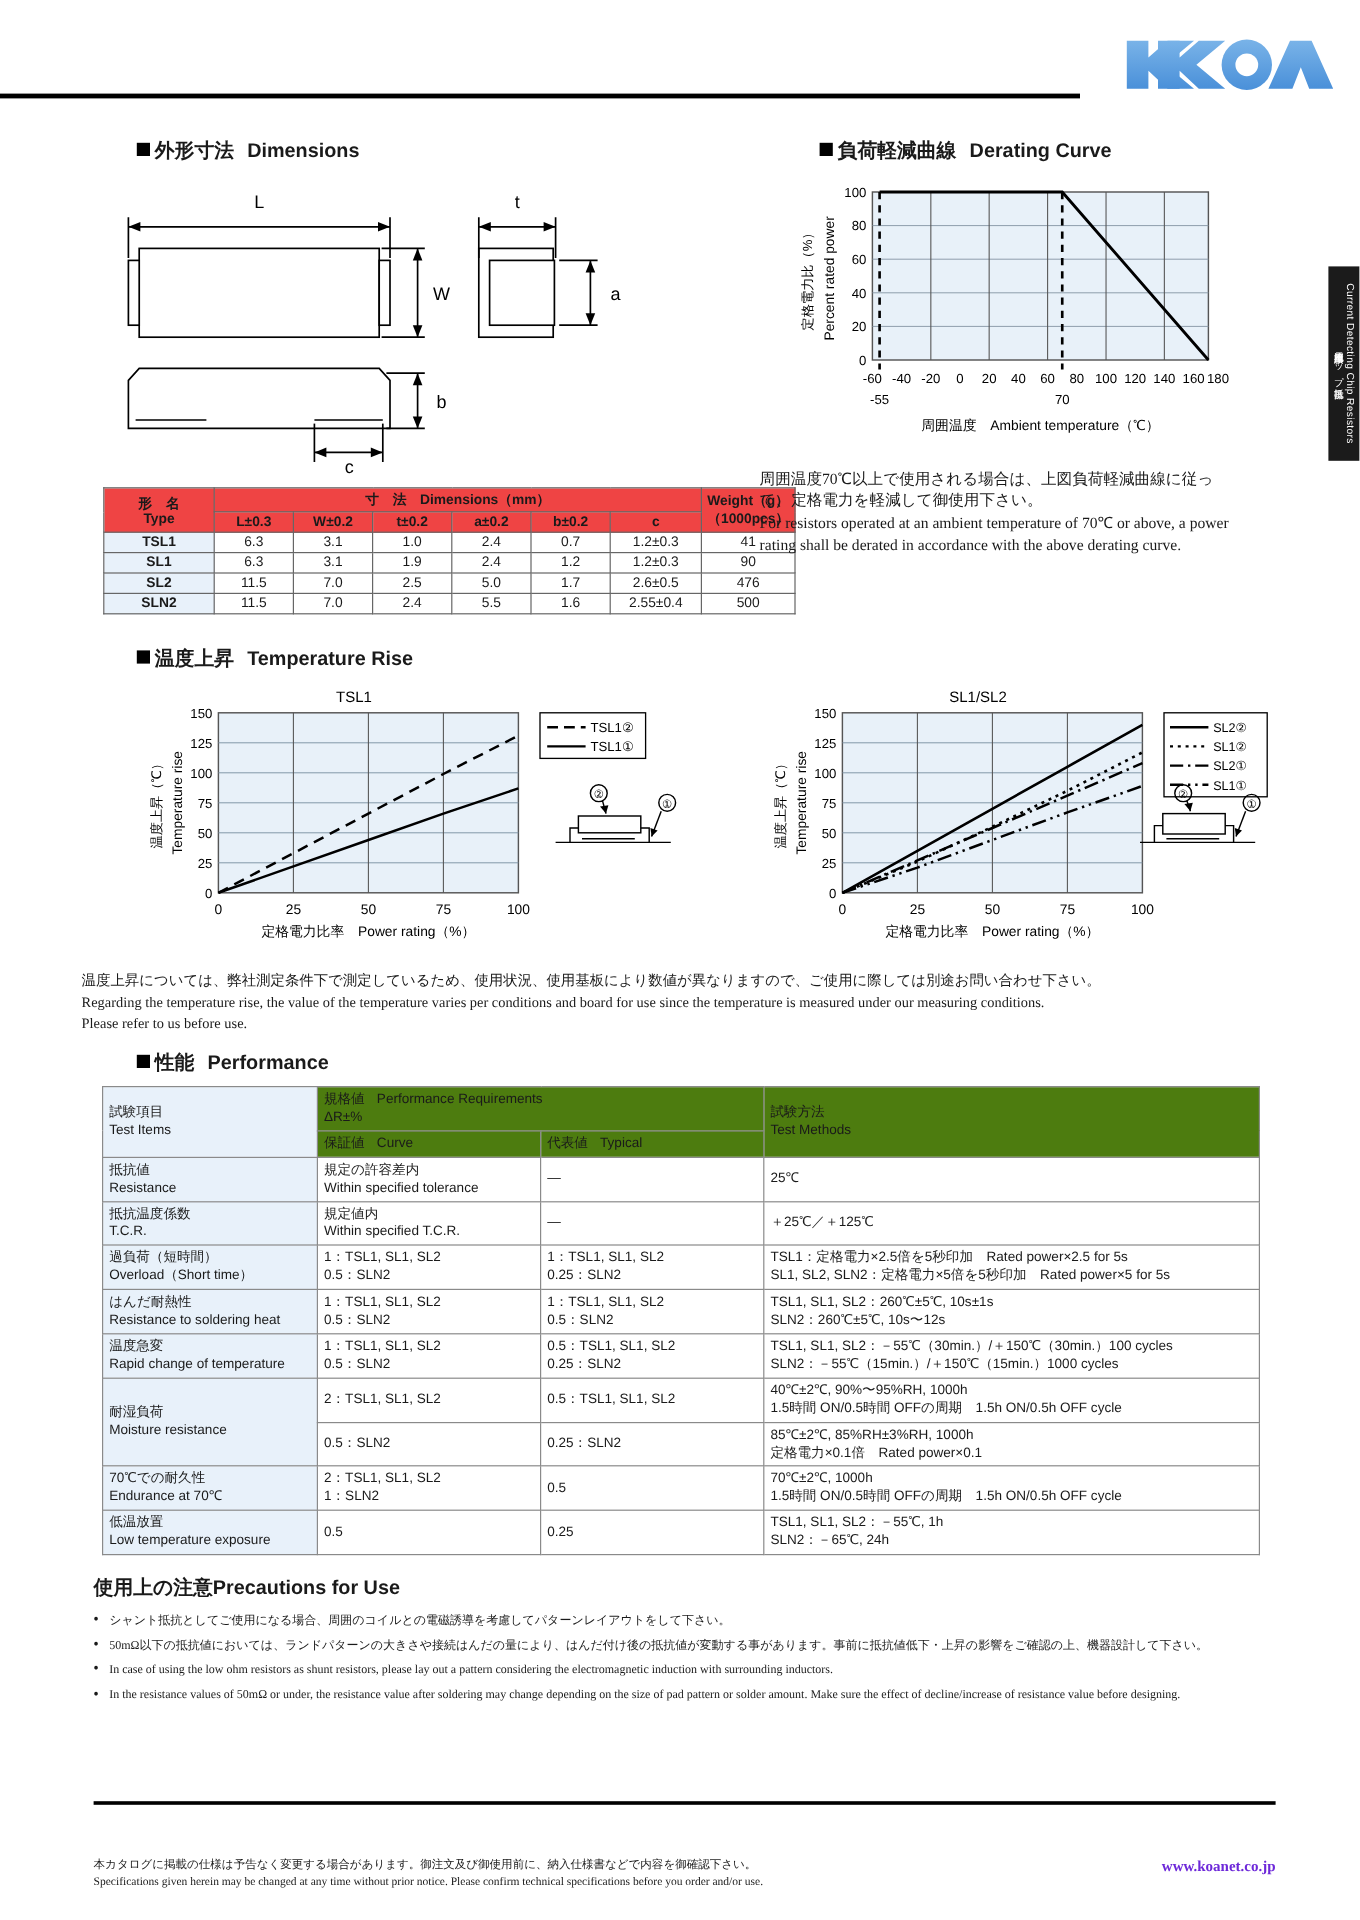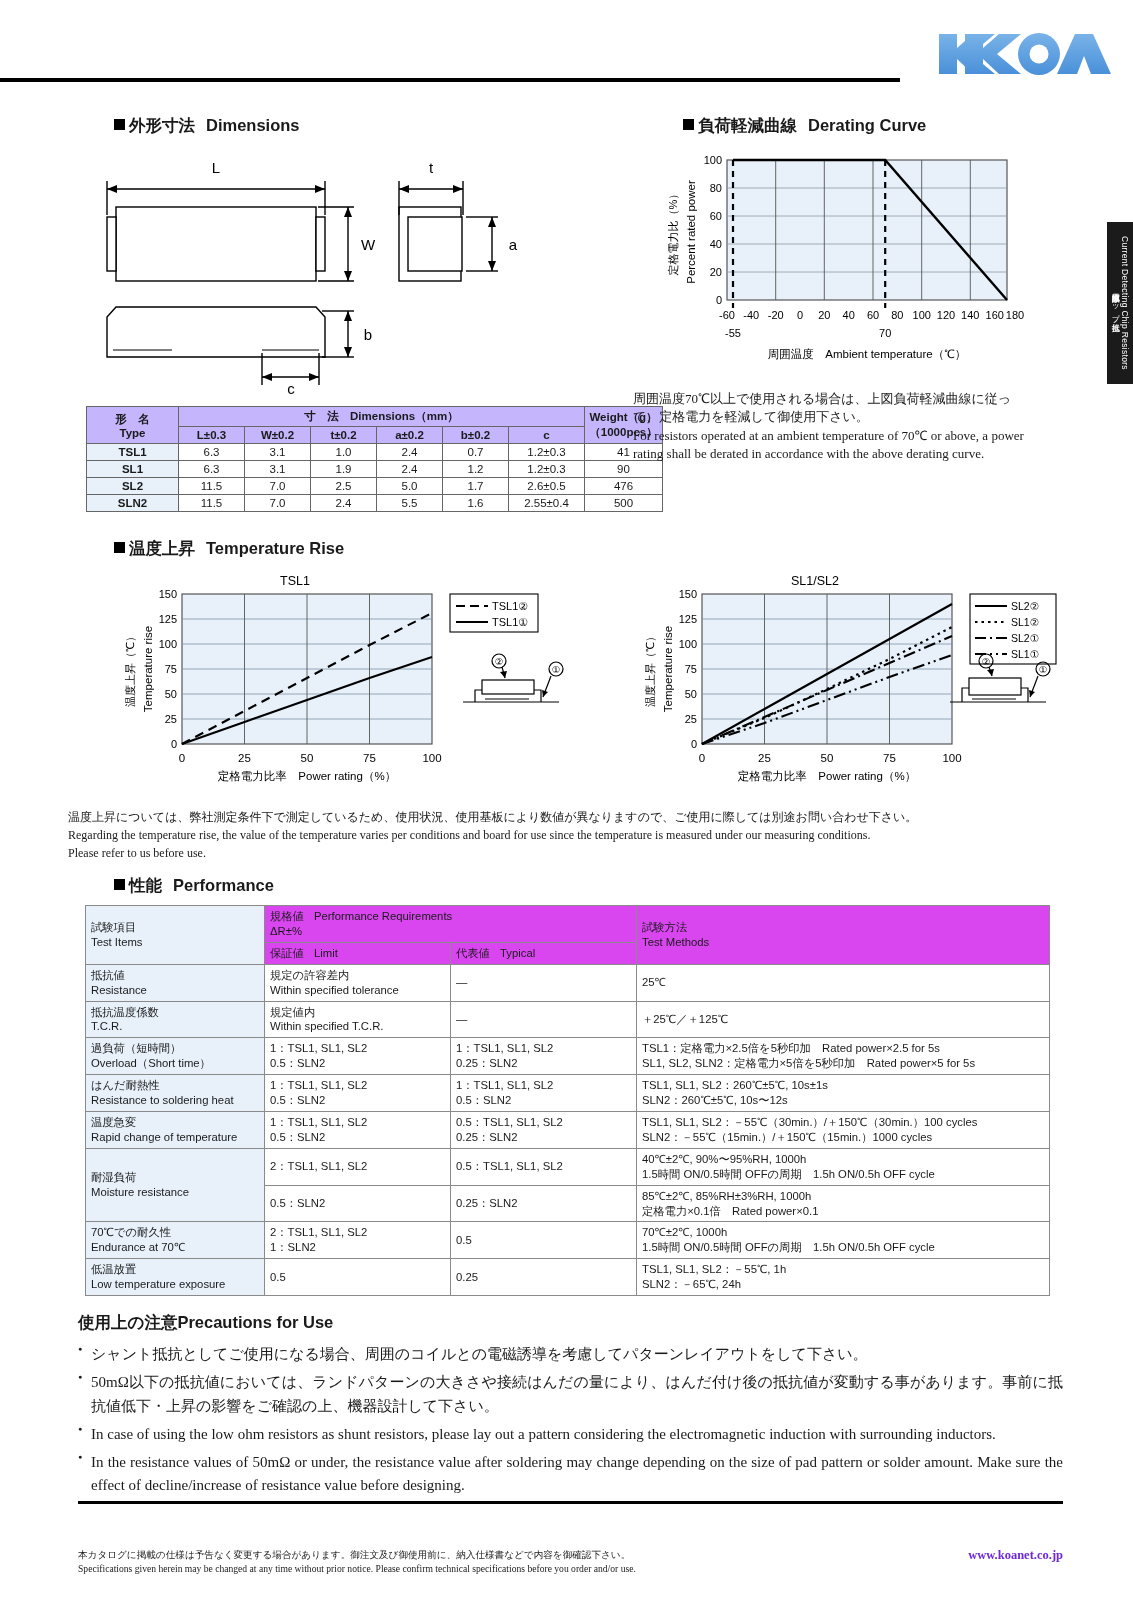--- a/index.html
+++ b/index.html
@@ -34,52 +34,52 @@
   
   .dimbox{position:absolute;left:86px;top:145px;width:560px;height:250px;}
 
   
   table{border-collapse:collapse;}
   .dimtable{position:absolute;left:86px;top:406px;font-size:11.5px;}
   .dimtable td,.dimtable th{
     border:1px solid #666;text-align:center;padding:2px 3px;font-weight:normal;
     height:17px;box-sizing:border-box;
   }
-  .dimtable thead th{background:#c4b5fd;font-weight:bold;}
+  .dimtable thead th{background:#ef4444;font-weight:bold;}
   .dimtable tbody td:first-child{background:#e8f1fa;font-weight:bold;}
 
   
   .deratebox{position:absolute;left:655px;top:142px;width:380px;height:230px;}
   .deratenote{position:absolute;left:633px;top:390px;width:400px;font-size:13px;line-height:1.42;}
   .deratenote .jp{font-family:"Liberation Serif",serif;}
   .deratenote .en{font-family:"Liberation Serif",serif;}
 
   
   .trbox1{position:absolute;left:120px;top:572px;width:420px;height:215px;}
   .trbox2{position:absolute;left:640px;top:572px;width:420px;height:215px;}
   .trnote{position:absolute;left:68px;top:808px;width:980px;
           font-family:"Liberation Serif",serif;font-size:12px;line-height:1.5;}
 
   
   .perf{position:absolute;left:85px;top:905px;width:965px;font-size:11.3px;}
   .perf td,.perf th{
     border:1px solid #8a8a8a;padding:3px 5px;vertical-align:middle;
     font-weight:normal;text-align:left;line-height:1.32;
   }
-  .perf thead th{background:#d946ef;font-weight:normal;}
+  .perf thead th{background:#4d7c0f;font-weight:normal;}
   .perf .itemcol{background:#e8f1fa;width:168px;}
   .perf .c2{width:175px;}
   .perf .c3{width:175px;}
 
   
   .prec{position:absolute;left:78px;top:1312px;width:985px;}
   .prec .title{font-size:16.5px;font-weight:bold;margin-bottom:9px;}
   .prec ul{list-style:none;margin:0;padding:0;}
   .prec li{
-    font-family:"Liberation Serif",serif;font-size:15px;line-height:1.55;
+    font-family:"Liberation Serif",serif;font-size:10px;line-height:1.55;
     margin-bottom:5px;padding-left:13px;position:relative;text-align:justify;
   }
   .prec li:before{content:"\25CF";position:absolute;left:0;top:1px;font-size:7px;}
 
   
   .foot-rule{position:absolute;left:78px;top:1501px;width:985px;height:3px;background:#000;}
   .foot{position:absolute;left:78px;top:1508px;width:985px;
         display:flex;justify-content:space-between;align-items:flex-start;margin-top:40px;}
   .foot .txt{font-size:9.6px;line-height:1.5;font-family:"Liberation Serif",serif;}
   .foot .url{font-size:12.5px;font-weight:bold;color:#6d28d9;font-family:"Liberation Serif",serif;}
@@ -482,21 +482,21 @@
           <span>ΔR±%</span>
         </th>
         <th rowspan="2">
           <span>試験方法</span><br>
           <span>Test Methods</span>
         </th>
       </tr>
       <tr>
         <th class="c2">
           <span>保証値</span>
-          <span style="margin-left:7px">Limit</span>
+          <span style="margin-left:7px">Curve</span>
         </th>
         <th class="c3">
           <span>代表値</span>
           <span style="margin-left:7px">Typical</span>
         </th>
       </tr>
     </thead>
     <tbody id="perf-body">
         <tr>
           <td class="itemcol">抵抗値<br>Resistance</td>

